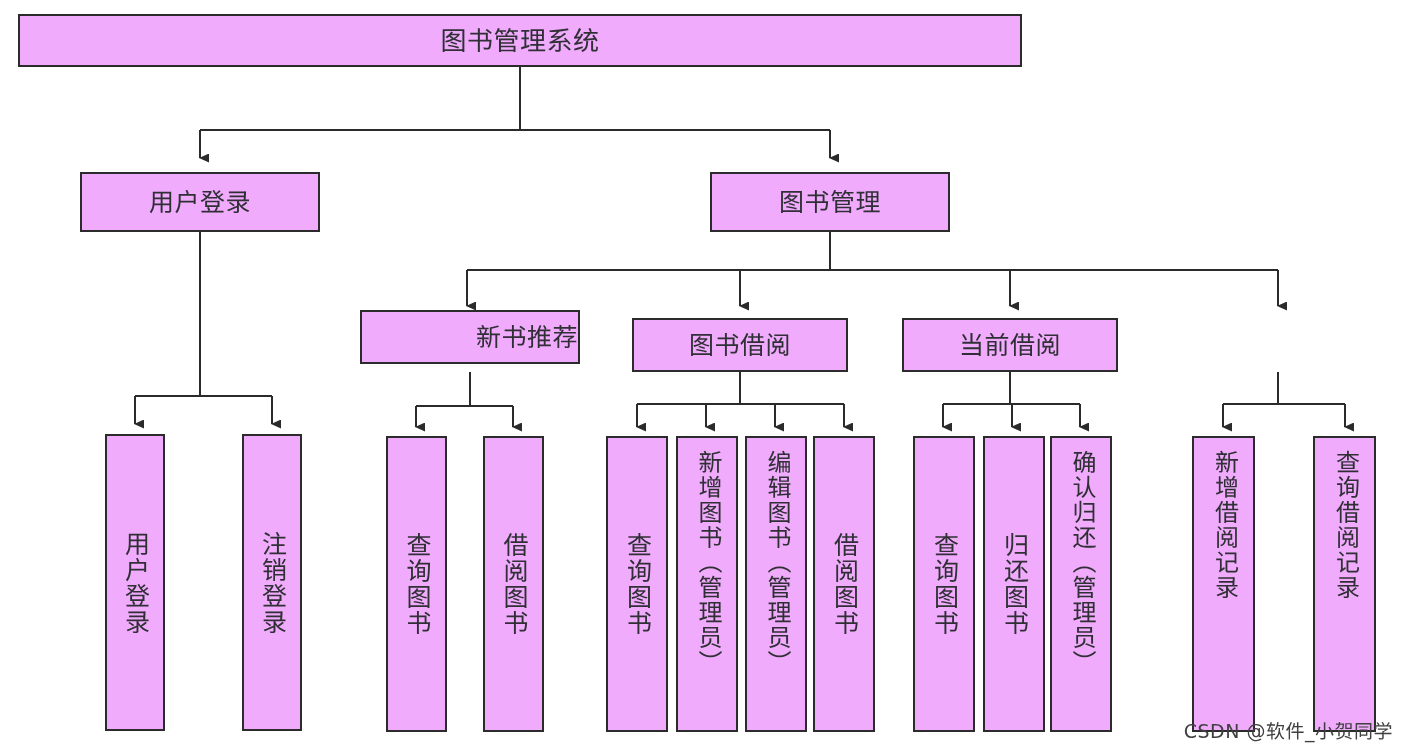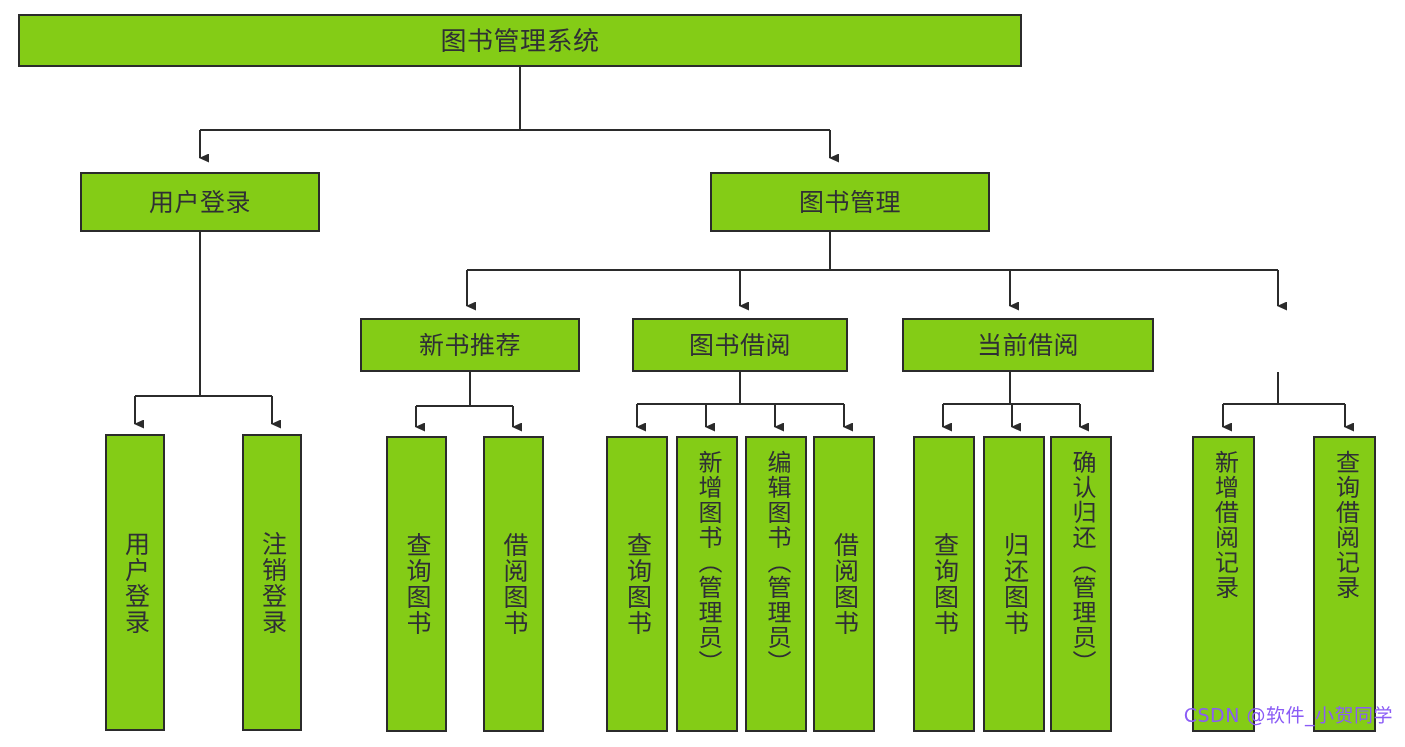--- a/index.html
+++ b/index.html
@@ -22,21 +22,21 @@
     position: absolute;
     left: 0;
     top: 0;
     width: 1405px;
     height: 747px;
     pointer-events: none;
   }
   .node {
     position: absolute;
     box-sizing: border-box;
-    background: #84cc16;
+    background: #f0abfc;
     border: 2.5px solid #2b2b2b;
     display: flex;
     align-items: center;
     justify-content: center;
     color: #2f2f35;
     z-index: 2;
   }
   .node-label {
     display: block;
     text-align: center;
@@ -70,23 +70,23 @@
     font-size: 24px;
   }
   
   .node.v.mid {
     align-items: center;
     padding-top: 0;
   }
   #watermark {
     position: absolute;
     right: 12px;
-    bottom: 20px;
+    bottom: 4px;
     font-size: 19px;
-    color: #8b5cf6;
+    color: #404040;
     letter-spacing: 0.5px;
     z-index: 5;
     white-space: nowrap;
     font-family: "DejaVu Sans", "Liberation Sans", sans-serif;
   }
 </style>
 </head>
 <body>
 
 <div id="diagram-root">
@@ -144,33 +144,33 @@
   </svg>
 
   <div class="node h root" style="left:18px; top:14px; width:1004px; height:53px;">
     <span class="node-label">图书管理系统</span>
   </div>
 
   <div class="node h" style="left:80px; top:172px; width:240px; height:60px;">
     <span class="node-label">用户登录</span>
   </div>
 
-  <div class="node h" style="left:710px; top:172px; width:280px; height:60px;">
+  <div class="node h" style="left:710px; top:172px; width:240px; height:60px;">
     <span class="node-label">图书管理</span>
   </div>
 
-  <div class="node h" style="left:360px; top:318px; width:220px; height:54px;">
+  <div class="node h" style="left:360px; top:310px; width:220px; height:54px;justify-content:flex-end;">
     <span class="node-label">新书推荐</span>
   </div>
 
   <div class="node h" style="left:632px; top:318px; width:216px; height:54px;align-items:center;">
     <span class="node-label">图书借阅</span>
   </div>
 
-  <div class="node h" style="left:902px; top:318px; width:252px; height:54px;">
+  <div class="node h" style="left:902px; top:318px; width:216px; height:54px;">
     <span class="node-label">当前借阅</span>
   </div>
 
 
   <div class="node v mid" style="left:105px; top:434px; width:60px; height:297px;">
     <span class="node-label">用户登录</span>
   </div>
 
   <div class="node v mid" style="left:242px; top:434px; width:60px; height:297px;">
     <span class="node-label">注销登录</span>

